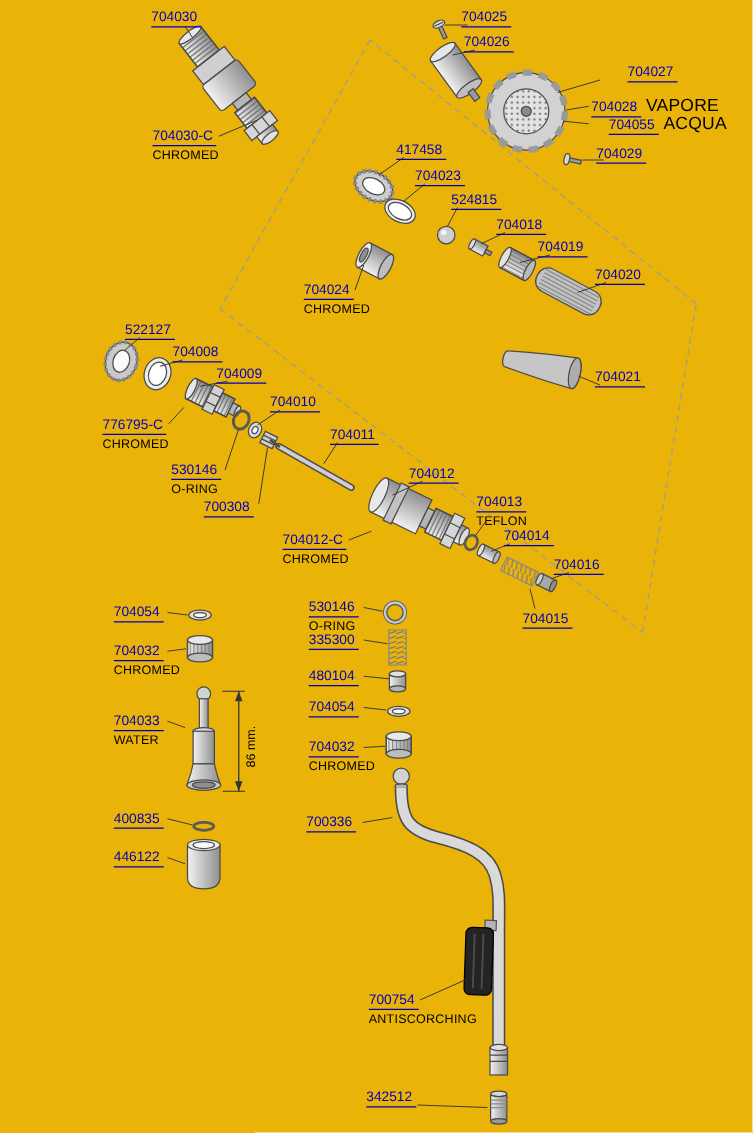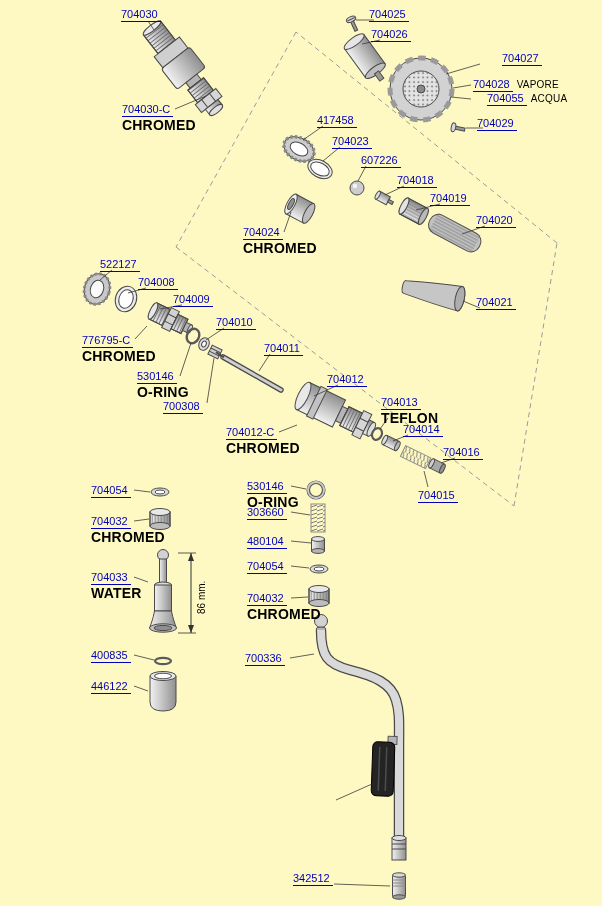--- a/index.html
+++ b/index.html
@@ -1,33 +1,33 @@
 <!DOCTYPE html>
 <html><head>
 <meta charset="utf-8">
 <style>
   html,body{margin:0;padding:0;background:#fff;}
   .stage{
-    position:relative;width:602px;height:906px;background:#fef9c3;
+    position:relative;width:602px;height:906px;background:#eab308;
     font-family:"Liberation Sans",sans-serif;overflow:hidden;
   }
   .art{position:absolute;left:0;top:0;}
   .label{
     position:absolute;font-size:11px;line-height:12px;color:#0000bb;
     white-space:nowrap;cursor:pointer;
   }
   .label .num{
     display:inline-block;border-bottom:1px solid #0000bb;padding:0 3px 1px 0;
   }
   .label .sub{
-    display:block;color:#000;font-weight:bold;font-size:14px;margin-top:2px;
+    display:block;color:#000;font-weight:normal;font-size:10px;margin-top:2px;
     letter-spacing:.2px;
   }
   .label.row .sub{
-    display:inline;font-weight:normal;font-size:10px;margin-left:4px;
+    display:inline;font-weight:normal;font-size:14px;margin-left:4px;
   }
   .sub:empty{display:none;}
   .dim-label{
     position:absolute;font-size:10px;color:#000;white-space:nowrap;
     transform:rotate(-90deg);transform-origin:left top;
   }
 </style>
 </head>
 <body>
 
@@ -376,21 +376,21 @@
   <div class="label" style="left:121px;top:8px"><span class="num">704030</span></div>
   <div class="label" style="left:369px;top:8px"><span class="num">704025</span></div>
   <div class="label" style="left:371px;top:28px"><span class="num">704026</span></div>
   <div class="label" style="left:502px;top:52px"><span class="num">704027</span></div>
   <div class="label row" style="left:473px;top:78px"><span class="num">704028</span><span class="sub">VAPORE</span></div>
   <div class="label row" style="left:487px;top:92px"><span class="num">704055</span><span class="sub">ACQUA</span></div>
   <div class="label" style="left:477px;top:117px"><span class="num">704029</span></div>
   <div class="label" style="left:122px;top:103px"><span class="num">704030-C</span><span class="sub">CHROMED</span></div>
   <div class="label" style="left:317px;top:114px"><span class="num">417458</span></div>
   <div class="label" style="left:332px;top:135px"><span class="num">704023</span></div>
-  <div class="label" style="left:361px;top:154px"><span class="num">607226</span></div>
+  <div class="label" style="left:361px;top:154px"><span class="num">524815</span></div>
   <div class="label" style="left:397px;top:174px"><span class="num">704018</span></div>
   <div class="label" style="left:430px;top:192px"><span class="num">704019</span></div>
   <div class="label" style="left:476px;top:214px"><span class="num">704020</span></div>
   <div class="label" style="left:243px;top:226px"><span class="num">704024</span><span class="sub">CHROMED</span></div>
   <div class="label" style="left:476px;top:296px"><span class="num">704021</span></div>
   <div class="label" style="left:100px;top:258px"><span class="num">522127</span></div>
   <div class="label" style="left:138px;top:276px"><span class="num">704008</span></div>
   <div class="label" style="left:173px;top:293px"><span class="num">704009</span></div>
   <div class="label" style="left:216px;top:316px"><span class="num">704010</span></div>
   <div class="label" style="left:82px;top:334px"><span class="num">776795-C</span><span class="sub">CHROMED</span></div>
@@ -399,25 +399,26 @@
   <div class="label" style="left:327px;top:373px"><span class="num">704012</span></div>
   <div class="label" style="left:163px;top:400px"><span class="num">700308</span></div>
   <div class="label" style="left:381px;top:396px"><span class="num">704013</span><span class="sub">TEFLON</span></div>
   <div class="label" style="left:403px;top:423px"><span class="num">704014</span></div>
   <div class="label" style="left:226px;top:426px"><span class="num">704012-C</span><span class="sub">CHROMED</span></div>
   <div class="label" style="left:443px;top:446px"><span class="num">704016</span></div>
   <div class="label" style="left:418px;top:489px"><span class="num">704015</span></div>
   <div class="label" style="left:91px;top:484px"><span class="num">704054</span></div>
   <div class="label" style="left:247px;top:480px"><span class="num">530146</span><span class="sub">O-RING</span></div>
   <div class="label" style="left:91px;top:515px"><span class="num">704032</span><span class="sub">CHROMED</span></div>
-  <div class="label" style="left:247px;top:506px"><span class="num">303660</span></div>
+  <div class="label" style="left:247px;top:506px"><span class="num">335300</span></div>
   <div class="label" style="left:247px;top:535px"><span class="num">480104</span></div>
   <div class="label" style="left:247px;top:560px"><span class="num">704054</span></div>
   <div class="label" style="left:91px;top:571px"><span class="num">704033</span><span class="sub">WATER</span></div>
   <div class="label" style="left:247px;top:592px"><span class="num">704032</span><span class="sub">CHROMED</span></div>
   <div class="label" style="left:91px;top:649px"><span class="num">400835</span></div>
   <div class="label" style="left:245px;top:652px"><span class="num">700336</span></div>
   <div class="label" style="left:91px;top:680px"><span class="num">446122</span></div>
+  <div class="label" style="left:295px;top:794px"><span class="num">700754</span><span class="sub">ANTISCORCHING</span></div>
   <div class="label" style="left:293px;top:872px"><span class="num">342512</span></div>
 
   <div class="dim-label" style="left:196px;top:614px">86 mm.</div>
 
 </div>
 
 </body></html>

